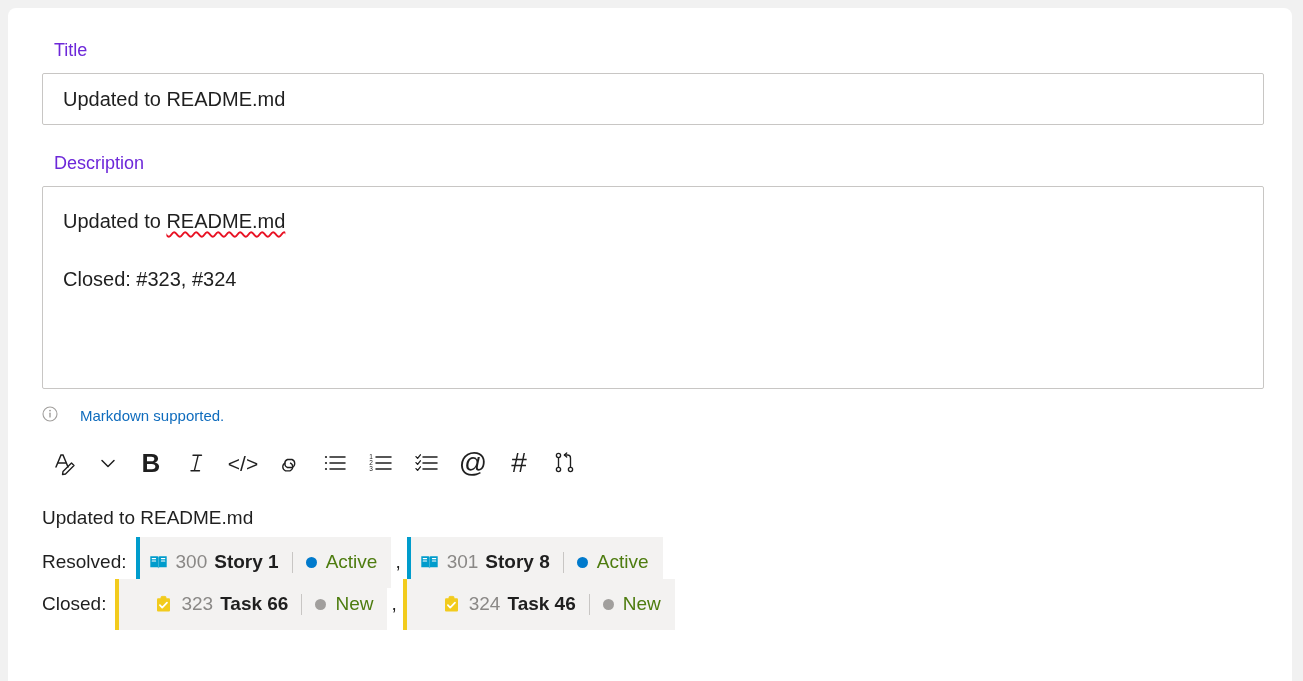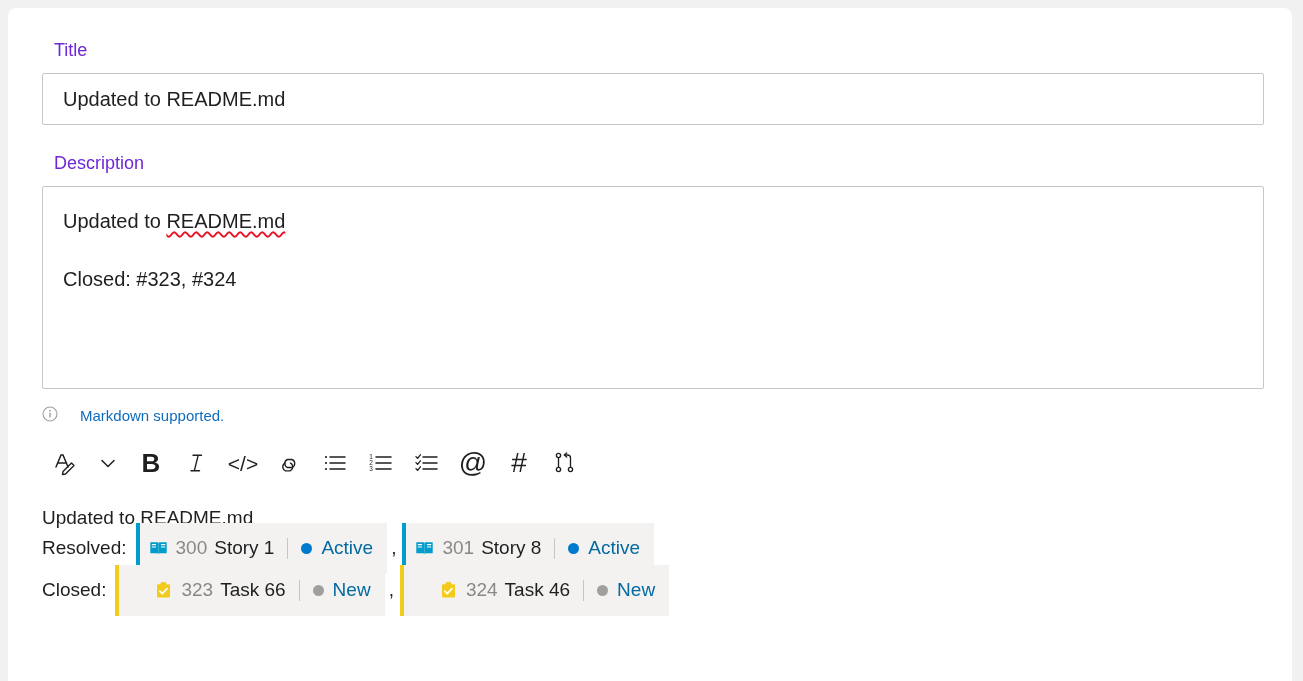--- a/index.html
+++ b/index.html
@@ -114,20 +114,21 @@
   .preview-text {
     font-size: 19px;
     color: #1f1f1f;
     line-height: 26px;
     margin-top: 19px;
   }
 
   .chip-row {
     display: flex;
     align-items: center;
+    margin-top: 14px;
     height: 34px;
     font-size: 19px;
     color: #1f1f1f;
   }
   .chip-row.second { margin-top: 8px; }
   .chip-row-label {
     margin-right: 9px;
     white-space: pre;
   }
   .chip {
@@ -141,38 +142,38 @@
     white-space: nowrap;
   }
   .chip.task { border-left-color: #f2cb1d; padding-left: 35px; }
   .chip-ico { display:flex; margin-right: 8px; }
   .chip-id {
     color: #8a8886;
     margin-right: 7px;
     font-size: 19px;
   }
   .chip-title {
-    font-weight: normal;
+    font-weight: bold;
     color: #1f1f1f;
     font-size: 19px;
   }
   .chip-sep {
     width: 1px; height: 21px;
     background: #c8c6c4;
     margin: 0 13px;
   }
   .state-dot {
     width: 11px; height: 11px;
     border-radius: 50%;
     background: #007acc;
     margin-right: 9px;
     flex: 0 0 auto;
   }
   .state-dot.new { background: #a19f9d; }
-  .chip-state { color: #0369a1; font-size: 19px; }
+  .chip-state { color: #4d7c0f; font-size: 19px; }
   .chip-comma { margin: 0 6px 0 4px; color:#1f1f1f; }
 </style>
 </head>
 <body>
 
 <div id="panel">
   <div class="content">
 
     <div class="field-label">Title</div>
     <input class="title-input" type="text" value="Updated to README.md" style="">

